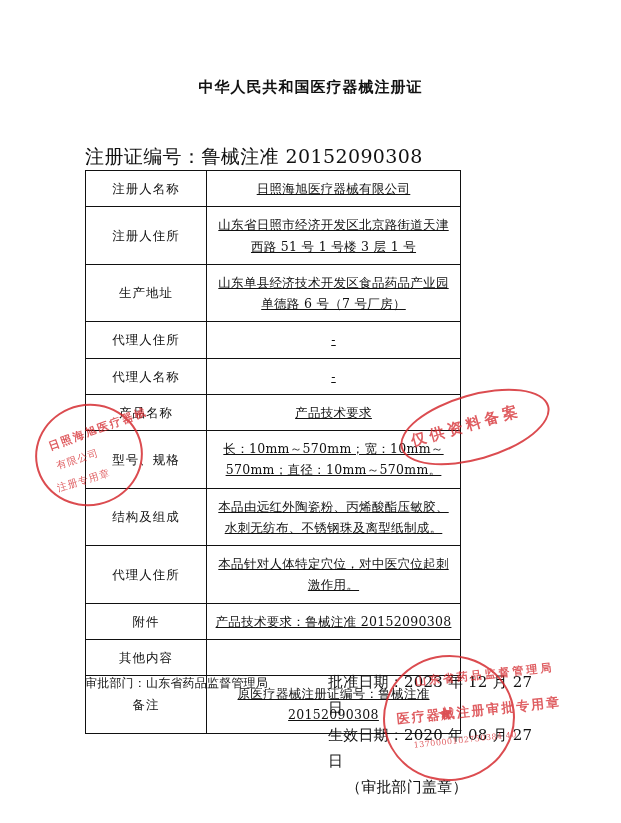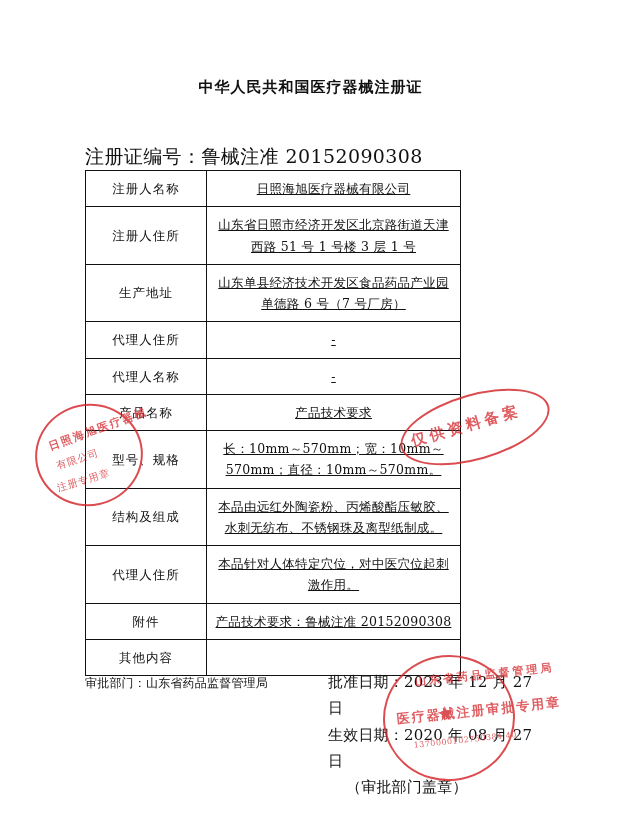--- a/index.html
+++ b/index.html
@@ -235,20 +235,24 @@
         <td class="value">本品针对人体特定穴位，对中医穴位起刺激作用。</td>
       </tr>
       <tr>
         <td class="label">附件</td>
         <td class="value">产品技术要求：鲁械注准 20152090308</td>
       </tr>
       <tr>
         <td class="label">其他内容</td>
         <td class="value"></td>
       </tr>
+      <tr>
+        <td class="label">备注</td>
+        <td class="value">原医疗器械注册证编号：鲁械注准 20152090308</td>
+      </tr>
     </tbody>
   </table>
 
   <div class="footer">
     <div class="footer-left">审批部门：山东省药品监督管理局</div>
     <div class="footer-right">
       <div>批准日期：2023 年 12 月 27 日</div>
       <div>生效日期：2020 年 08 月 27 日</div>
       <div class="footer-note">（审批部门盖章）</div>
     </div>

